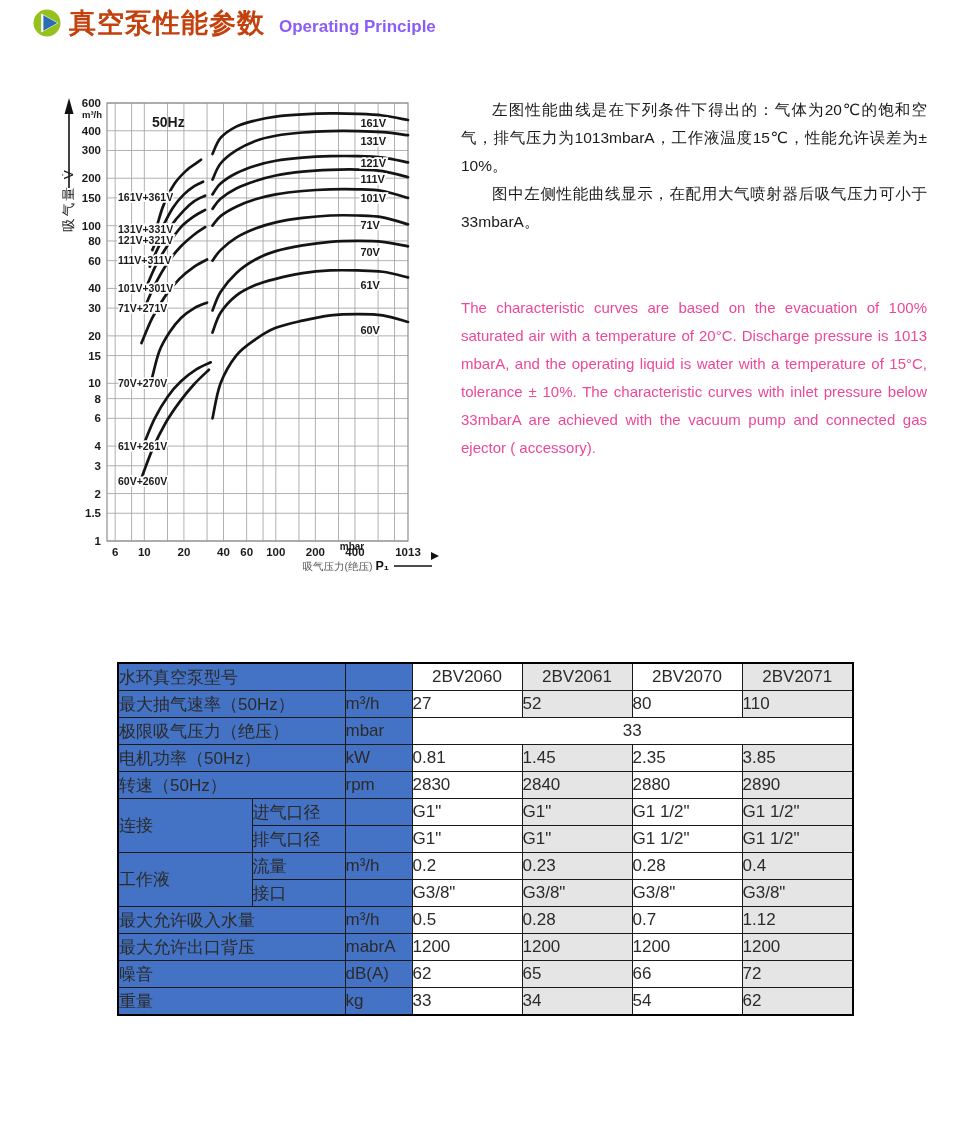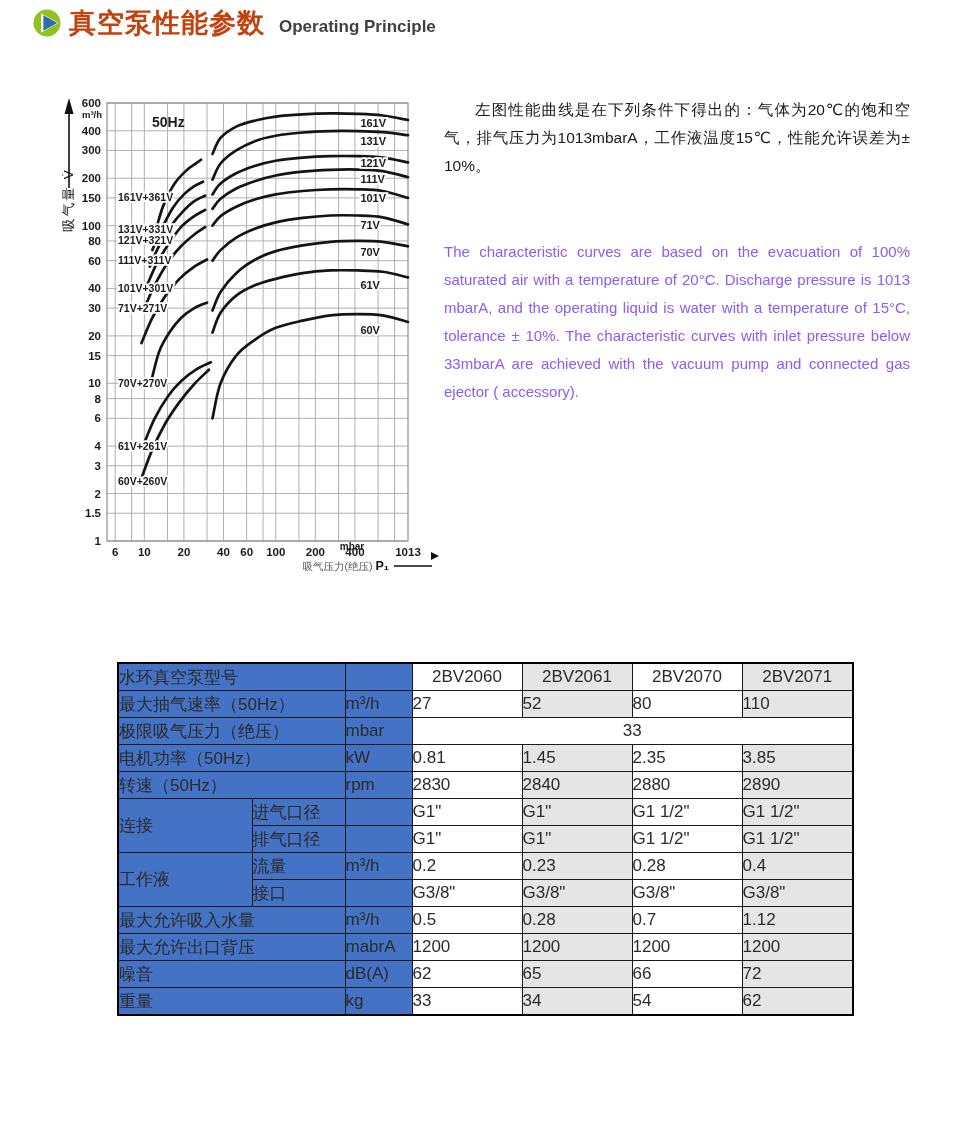--- a/index.html
+++ b/index.html
@@ -4,28 +4,28 @@
 <style>
   html,body { margin:0; padding:0; }
   body {
     width:976px; height:1141px; background:#ffffff; position:relative;
     font-family:"Liberation Sans","DejaVu Sans",sans-serif;
   }
   
   .page-header { position:absolute; left:33px; top:5px; display:flex; align-items:center; }
   .hdr-icon { width:28px; height:28px; flex:0 0 auto; }
   .title-cn { font-size:27px; font-weight:bold; color:#c2410c; margin:0 0 0 8px; letter-spacing:1px; }
-  .title-en { font-size:17px; font-weight:bold; color:#404040; margin:8px 0 0 14px; }
+  .title-en { font-size:17px; font-weight:bold; color:#8b5cf6; margin:8px 0 0 14px; }
   
   .chart-wrap { position:absolute; left:45px; top:88px; }
   svg text { font-family:"Liberation Sans","DejaVu Sans",sans-serif; }
   
-  .desc { position:absolute; left:444px; top:96px; width:466px; }
+  .desc { position:absolute; left:461px; top:96px; width:466px; }
   .para-cn { font-size:15.5px; line-height:28px; color:#1a1a1a; text-indent:2em; margin:0; text-align:justify; }
-  .para-en { font-size:15px;  line-height:28px; color:#8b5cf6; margin:58px 0 0 0; text-align:justify; }
+  .para-en { font-size:15px;  line-height:28px; color:#ec4899; margin:58px 0 0 0; text-align:justify; }
   
   table.spec { position:absolute; left:117px; top:662px; width:735px;
     border-collapse:collapse; table-layout:fixed; border:2px solid #000; }
   table.spec td { border:1px solid #1a1a1a; height:26px; font-size:17px; color:#2b2b2b;
     overflow:hidden; white-space:nowrap; padding:0; }
   td.blue  { background:#4472c4; color:#ffffff; padding-left:6px; font-size:16.5px; }
   td.plain { background:#ffffff; }
   td.shade { background:#e5e5e5; }
   td.val   { padding-left:6px; }
   td.model { text-align:center; }
@@ -155,20 +155,21 @@
       <text x="72.95581416058835" y="203.9211398300408" fill="#1a1a1a" text-anchor="start" font-size="10.5" font-weight="600" stroke="#fff" stroke-width="3.5" paint-order="stroke">101V+301V</text>
       <text x="72.95581416058835" y="223.61883146107726" fill="#1a1a1a" text-anchor="start" font-size="10.5" font-weight="600" stroke="#fff" stroke-width="3.5" paint-order="stroke">71V+271V</text>
       <text x="72.95581416058835" y="298.84119724780453" fill="#1a1a1a" text-anchor="start" font-size="10.5" font-weight="600" stroke="#fff" stroke-width="3.5" paint-order="stroke">70V+270V</text>
       <text x="72.95581416058835" y="361.5799425822363" fill="#1a1a1a" text-anchor="start" font-size="10.5" font-weight="600" stroke="#fff" stroke-width="3.5" paint-order="stroke">61V+261V</text>
       <text x="72.95581416058835" y="396.5563508388226" fill="#1a1a1a" text-anchor="start" font-size="10.5" font-weight="600" stroke="#fff" stroke-width="3.5" paint-order="stroke">60V+260V</text>
     </svg>
 </div>
 
 <aside class="desc">
   <p class="para-cn">左图性能曲线是在下列条件下得出的：气体为20℃的饱和空气，排气压力为1013mbarA，工作液温度15℃，性能允许误差为± 10%。</p>
+  <p class="para-cn">图中左侧性能曲线显示，在配用大气喷射器后吸气压力可小于33mbarA。</p>
   <p class="para-en">The characteristic curves are based on the evacuation of 100% saturated air with a temperature of 20°C. Discharge pressure is 1013 mbarA, and the operating liquid is water with a temperature of 15°C, tolerance ± 10%. The characteristic curves with inlet pressure below 33mbarA are achieved with the vacuum pump and connected gas ejector ( accessory).</p>
 </aside>
 
 <table class="spec">
   <colgroup>
     <col style="width:134px">
       <col style="width:93px">
       <col style="width:67px">
     <col style="width:110px">
       <col style="width:110px">

